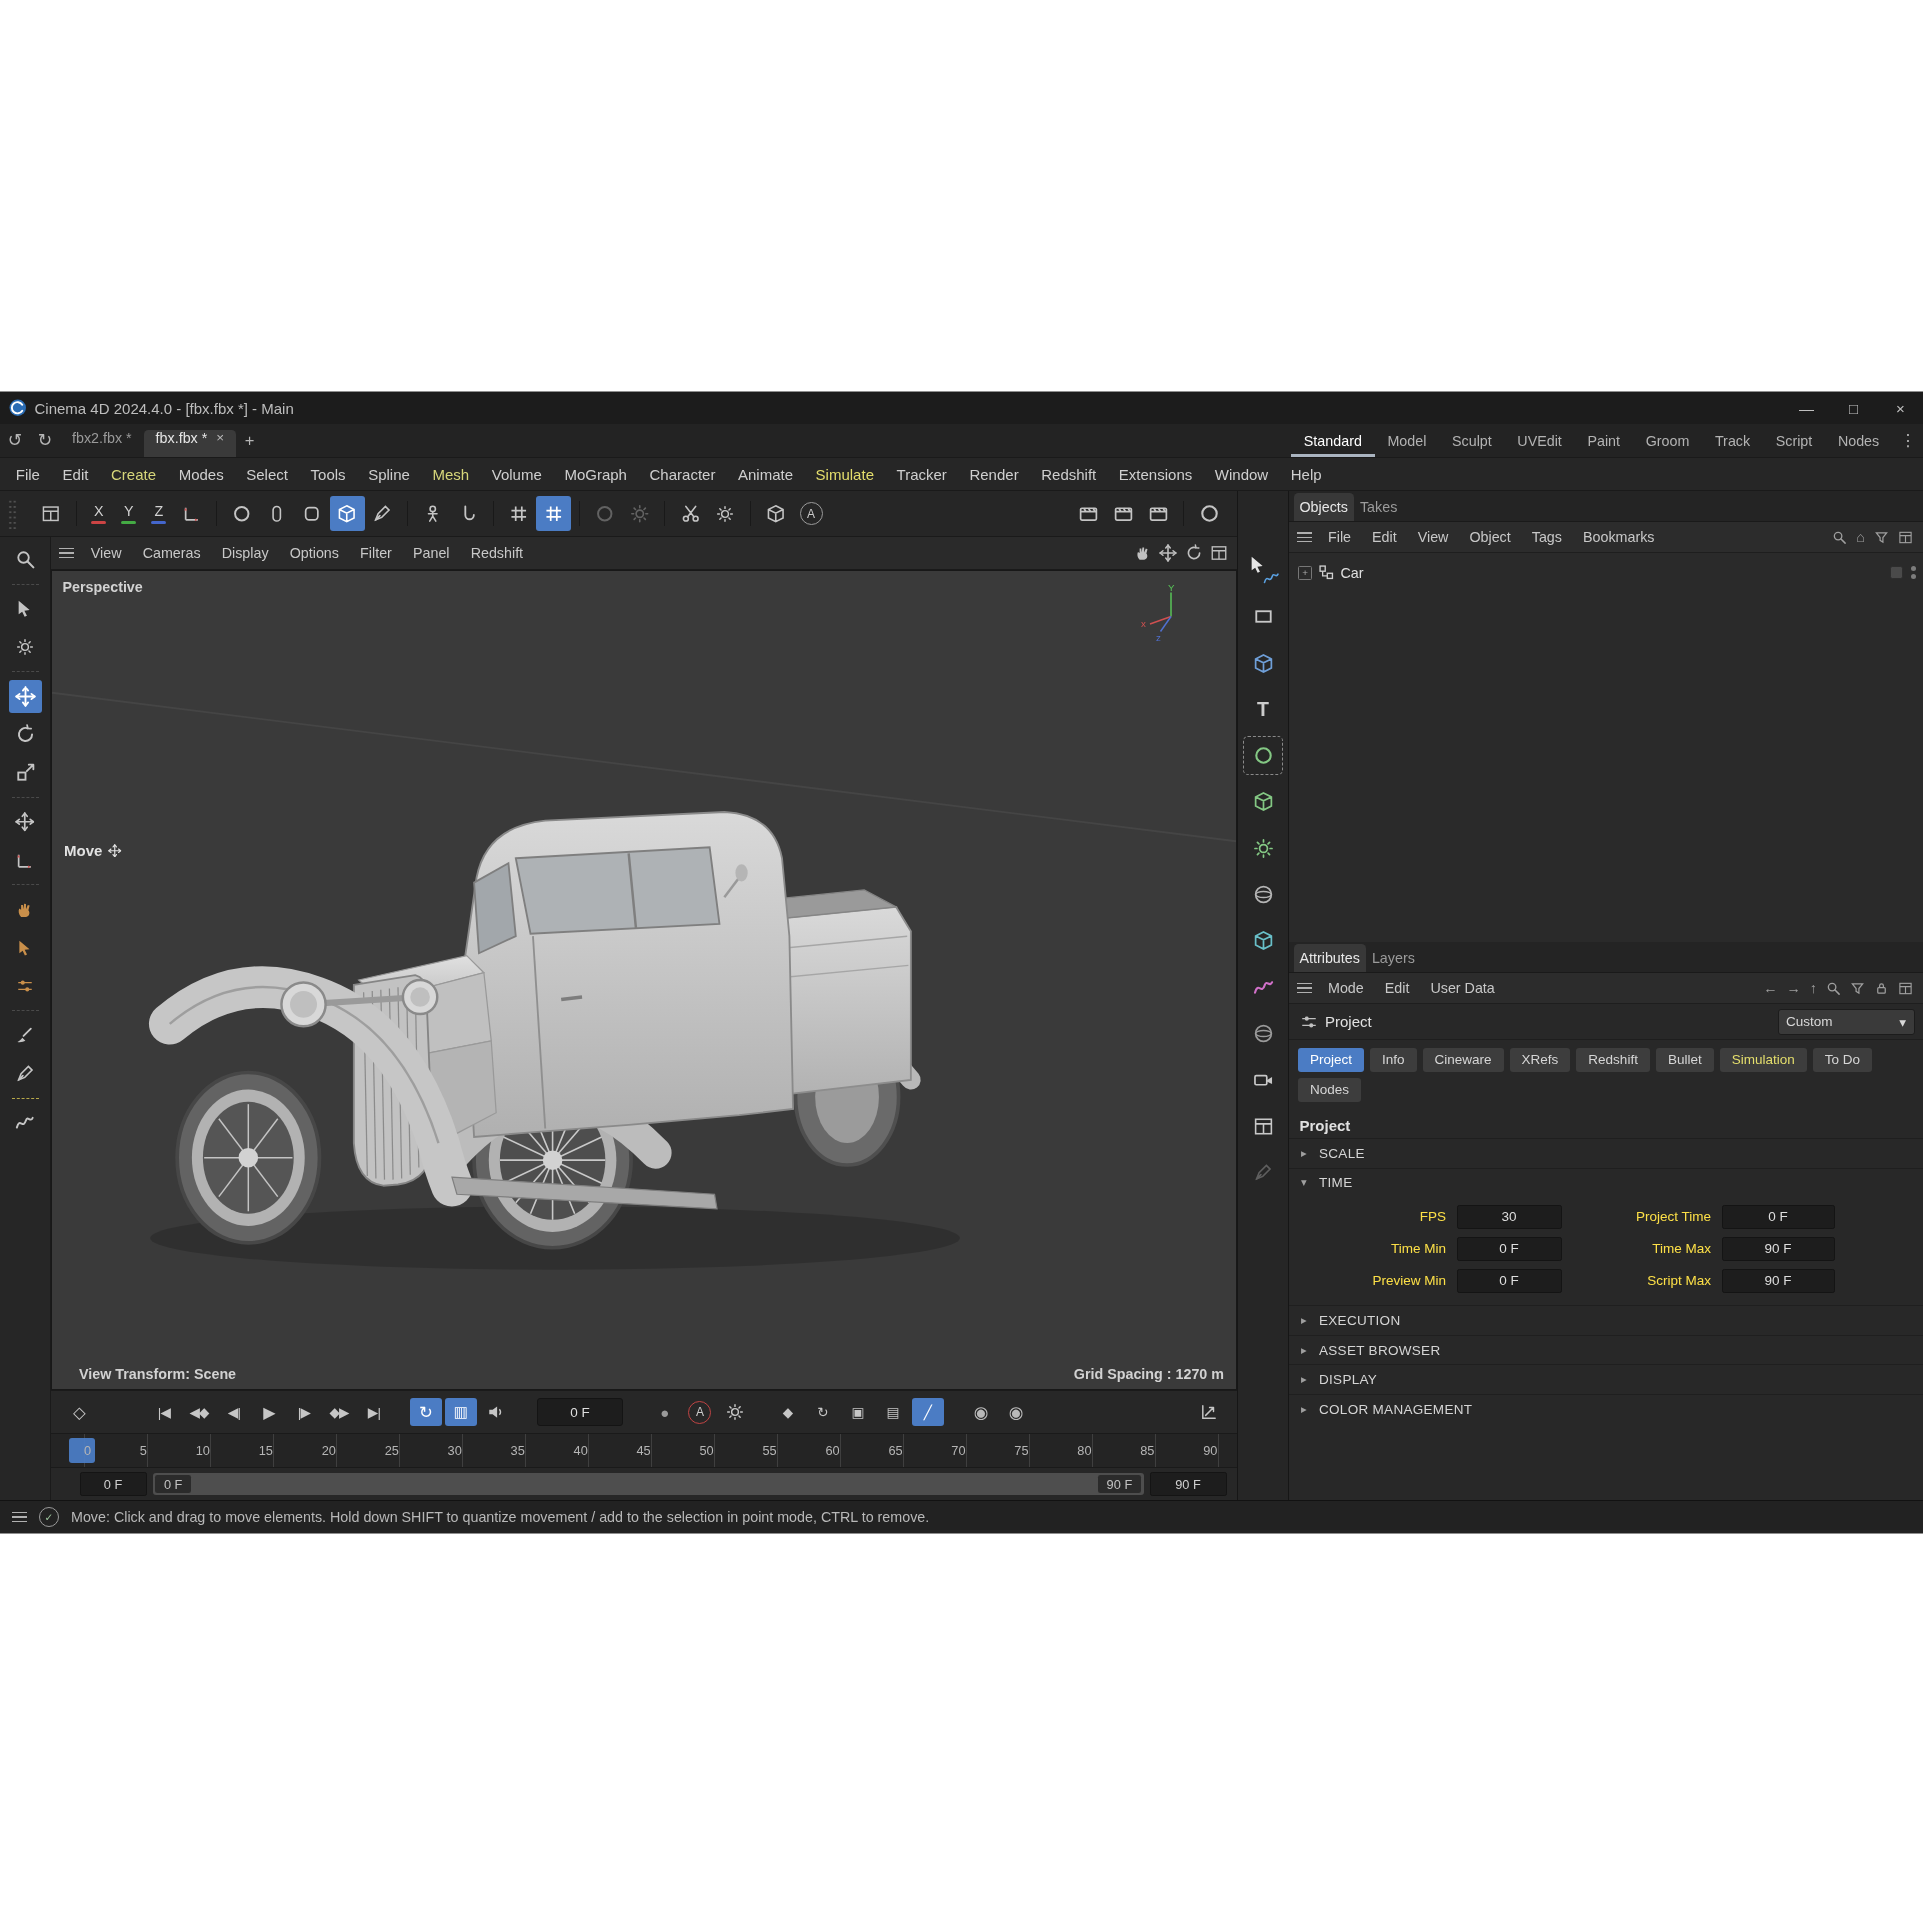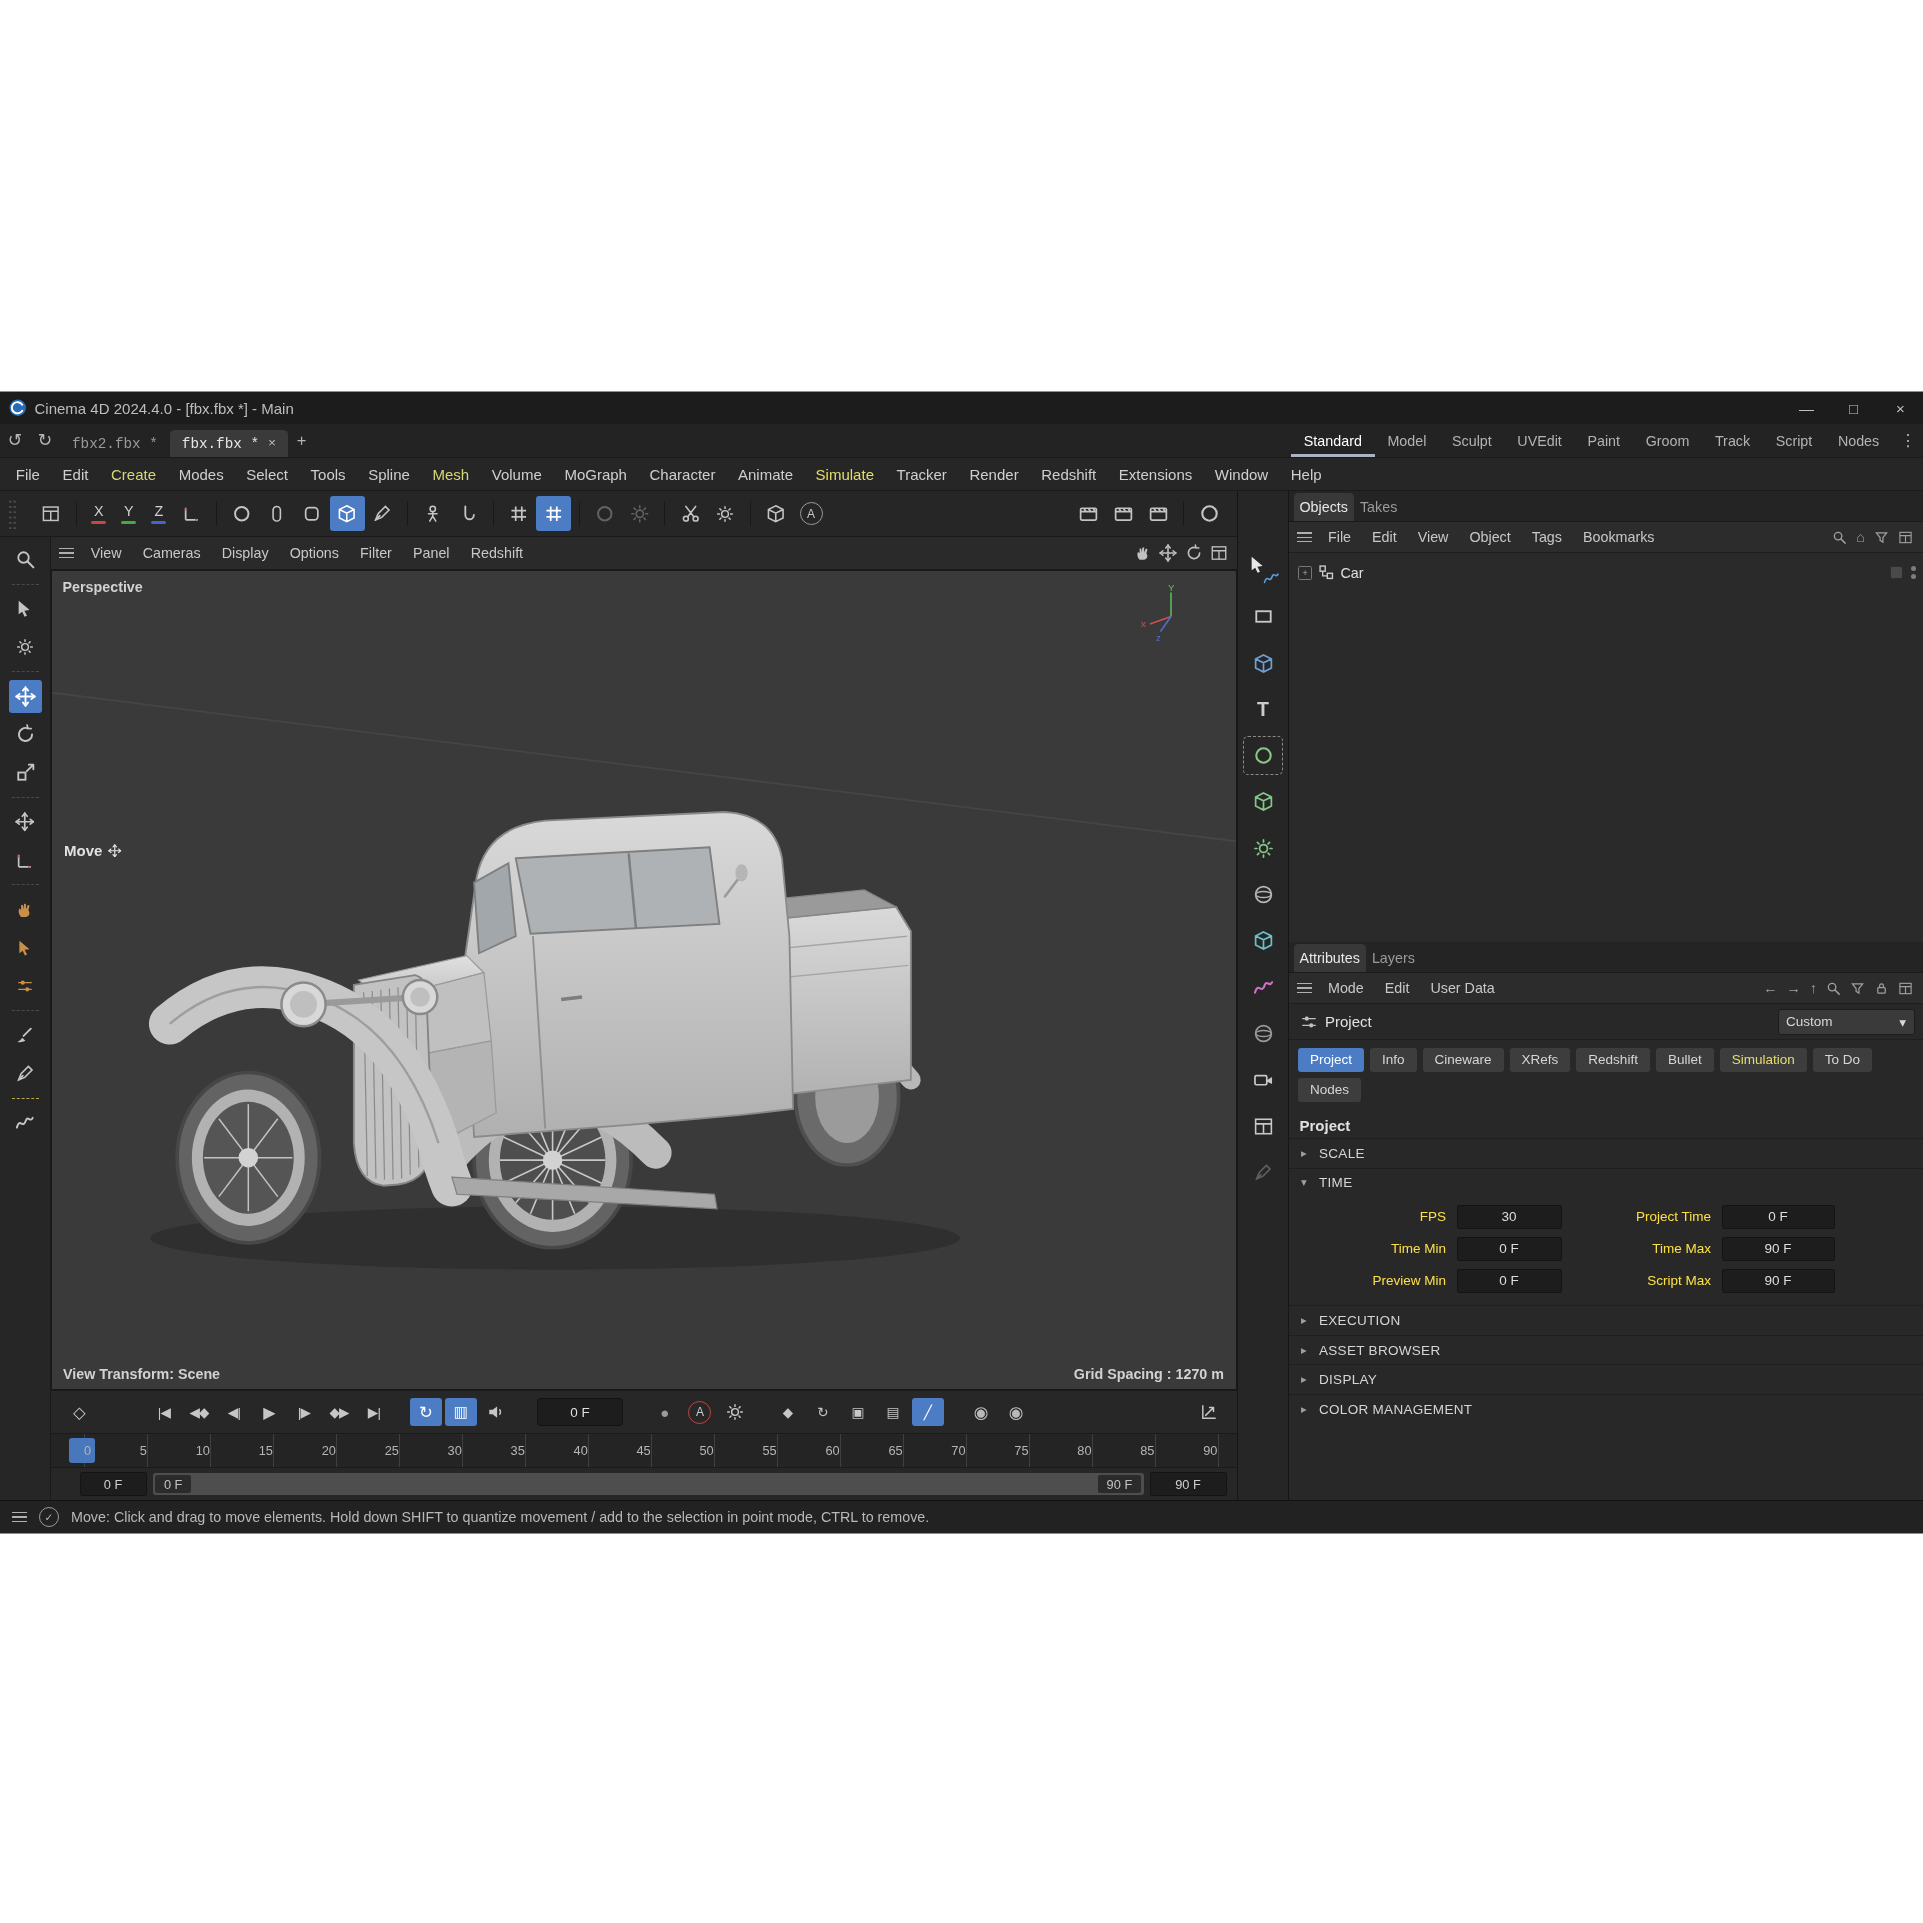--- a/index.html
+++ b/index.html
@@ -11,21 +11,21 @@
   
   .titlebar{height:32px;background:#1c1c1c;display:flex;align-items:center;flex:none;}
   .app-logo{width:19.5px;height:19.5px;margin-left:7.5px;flex:none;}
   .win-title{margin-left:7.5px;color:#bdbdbd;font-size:15px;}
   .win-controls{margin-left:auto;display:flex;}
   .win-btn{width:47px;height:32px;display:flex;align-items:center;justify-content:center;color:#c0c0c0;font-size:15px;}
 
   
   .tabrow{height:33px;background:#232323;border-bottom:0.8px solid #1a1a1a;display:flex;align-items:center;flex:none;}
   .hbtn{width:30px;height:30px;display:flex;align-items:center;justify-content:center;color:#b5b5b5;font-size:17.3px;}
-  .doc-tab{height:27px;display:flex;align-items:center;padding:0 12px;color:#9a9a9a;font-size:14.3px;margin-top:6px;font-family:Liberation Mono, monospace;}
+  .doc-tab{height:27px;display:flex;padding:0 12px;color:#9a9a9a;font-size:14.3px;margin-top:6px;}
   .doc-tab.active{background:#3a3a3a;color:#e6e6e6;border-radius:4.5px 4.5px 0 0;gap:9px;}
   .doc-tab .x{color:#b9b9b9;font-size:13.5px;}
   .add-tab{width:27px;text-align:center;color:#b5b5b5;font-size:16.5px;}
   .layouts{margin-left:auto;display:flex;align-items:center;height:100%;}
   .layout{padding:0 12.8px;height:100%;display:flex;align-items:center;color:#b3b3b3;font-size:14.3px;}
   .layout.active{color:#ffffff;box-shadow:inset 0 -3px 0 #aab4c0;}
   .more-v{width:32px;text-align:center;color:#b5b5b5;font-size:16.5px;}
 
   
   .menubar{height:32px;background:#262626;border-bottom:0.8px solid #1a1a1a;display:flex;align-items:center;padding-left:4.5px;flex:none;}
@@ -698,21 +698,21 @@
                 <text x="44" y="8" fill="#58c458" font-size="13">Y</text>
                 <text x="8" y="56" fill="#d05050" font-size="13">x</text>
                 <text x="28" y="74" fill="#5070d0" font-size="13">z</text>
               </svg>
               <div class="vp-move">
                 <span>Move</span>
                 <svg class="ic" width="13.5" height="13.5" color="#e2e2e2" viewBox="0 0 18 18">
                     <use href="#sym-move"></use>
                   </svg>
               </div>
-              <span class="vp-label" style="bottom:7.5px;left:11px;font-weight:bold;">View Transform: Scene</span>
+              <span class="vp-label" style="bottom:7.5px;left:27px;font-weight:bold;">View Transform: Scene</span>
               <span class="vp-label" style="bottom:7.5px;right:12px;font-weight:bold;">Grid Spacing : 1270 m</span>
             </div>
 
             <div class="tl-controls">
               <div class="tlb" style="font-size:16.5px;">◇</div>
               <div style="width:47px;"></div>
               <div class="tlb">|◀</div>
               <div class="tlb">◀◆</div>
               <div class="tlb">◀|</div>
               <div class="tlb" style="font-size:16px;">▶</div>

